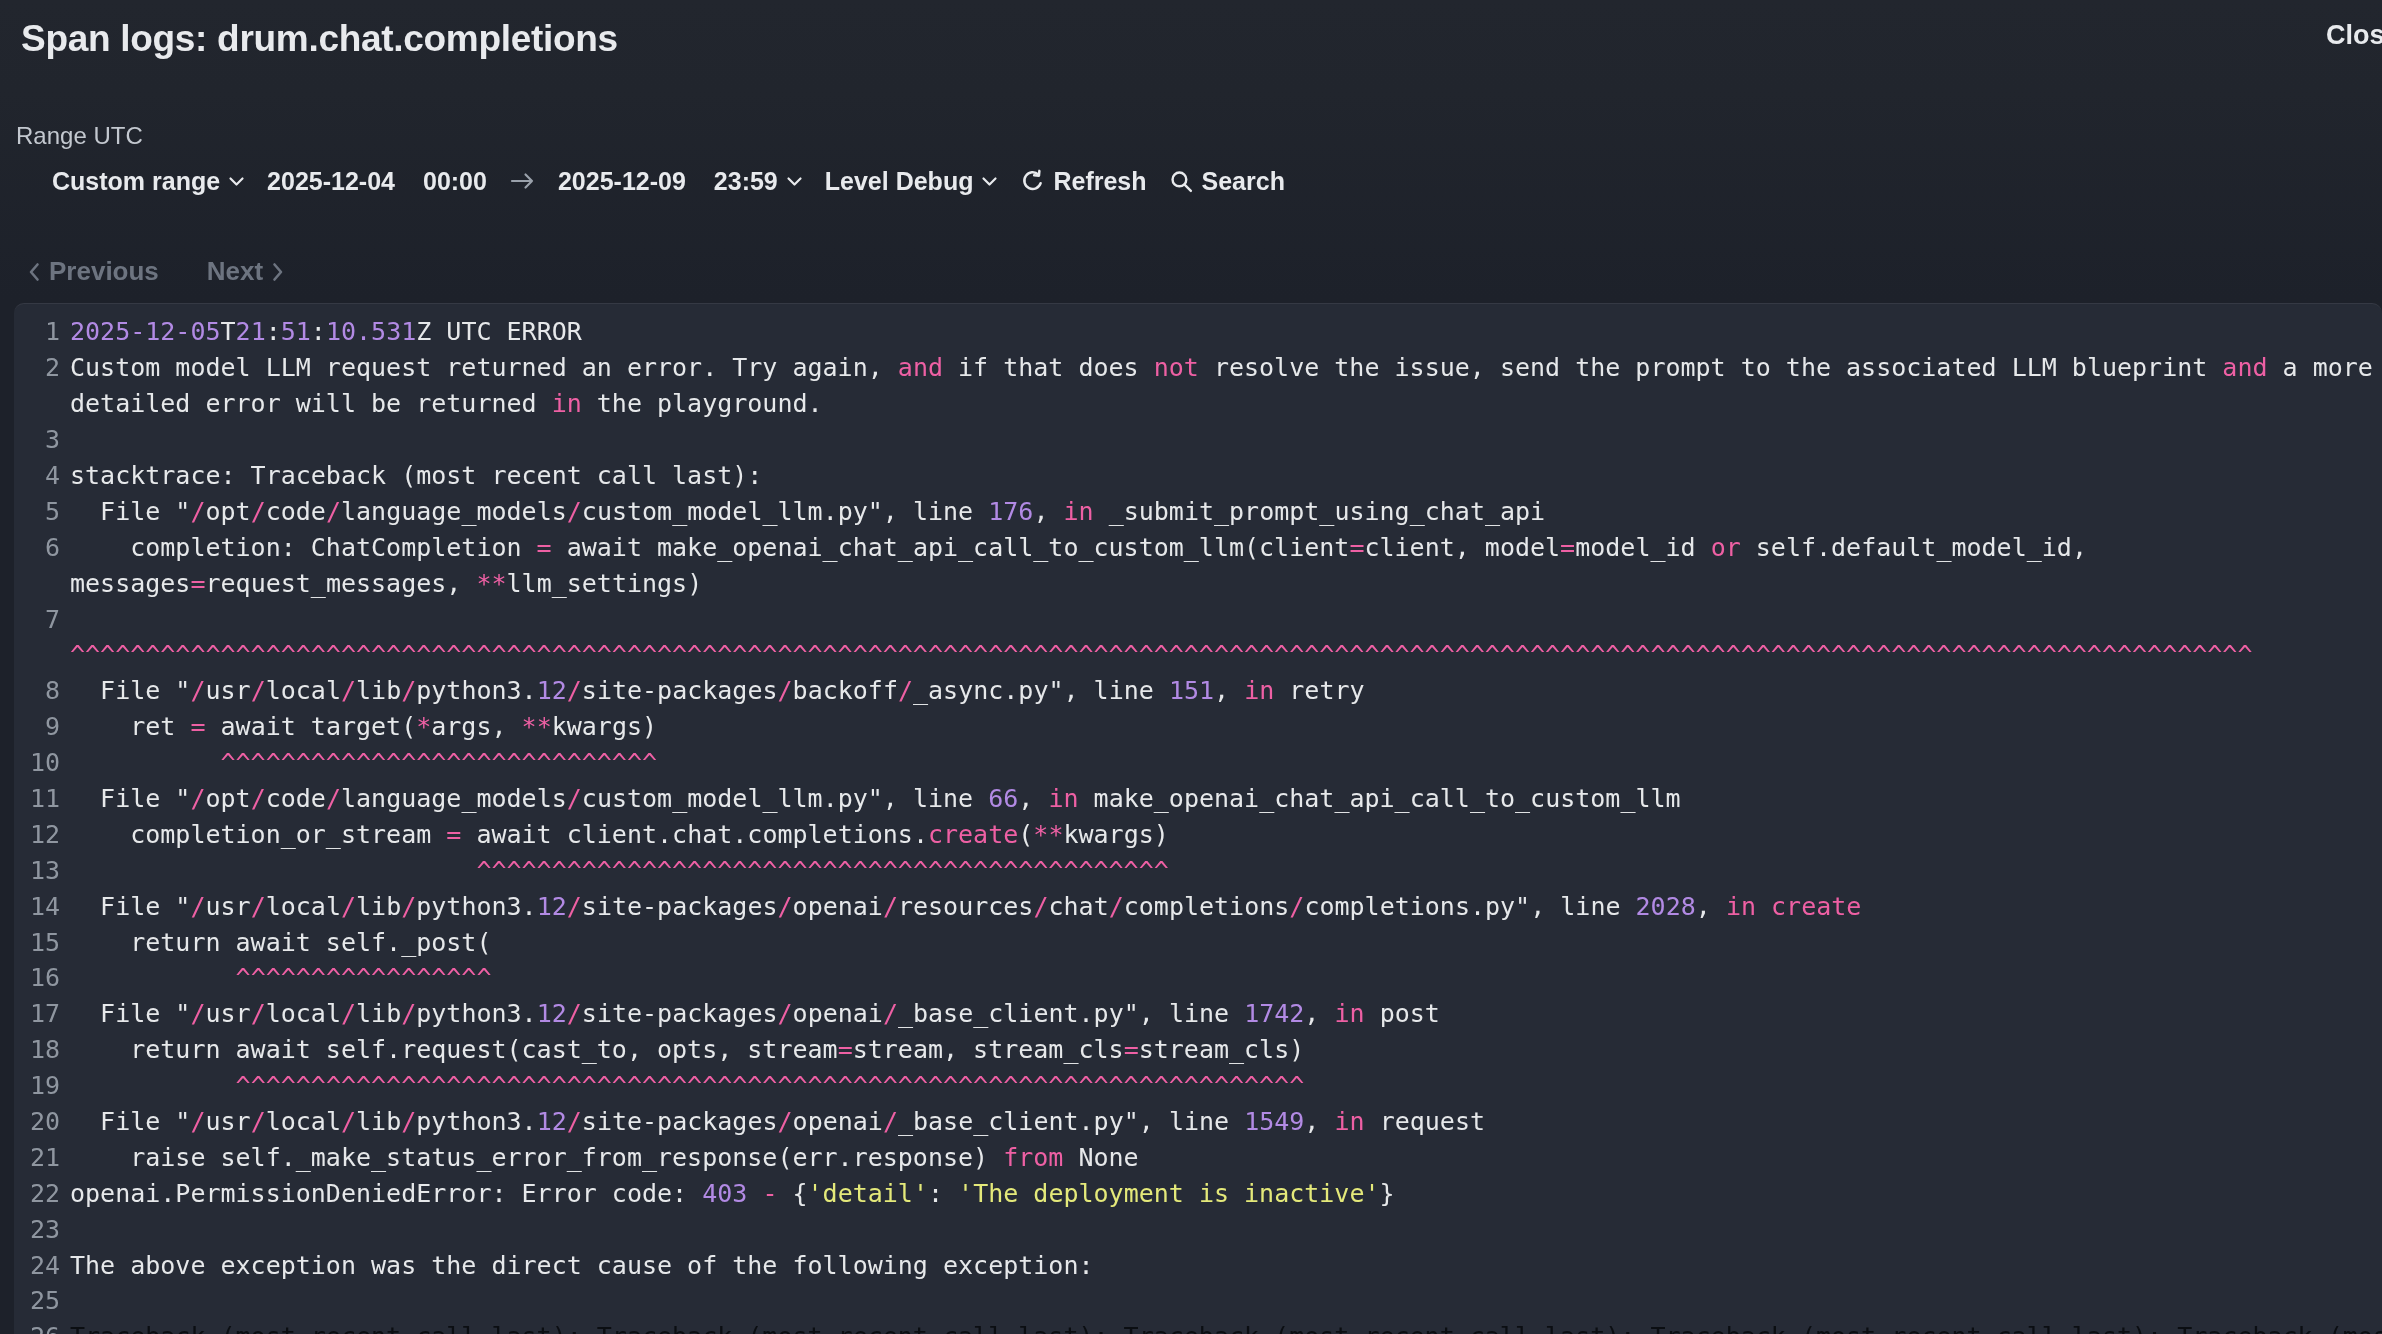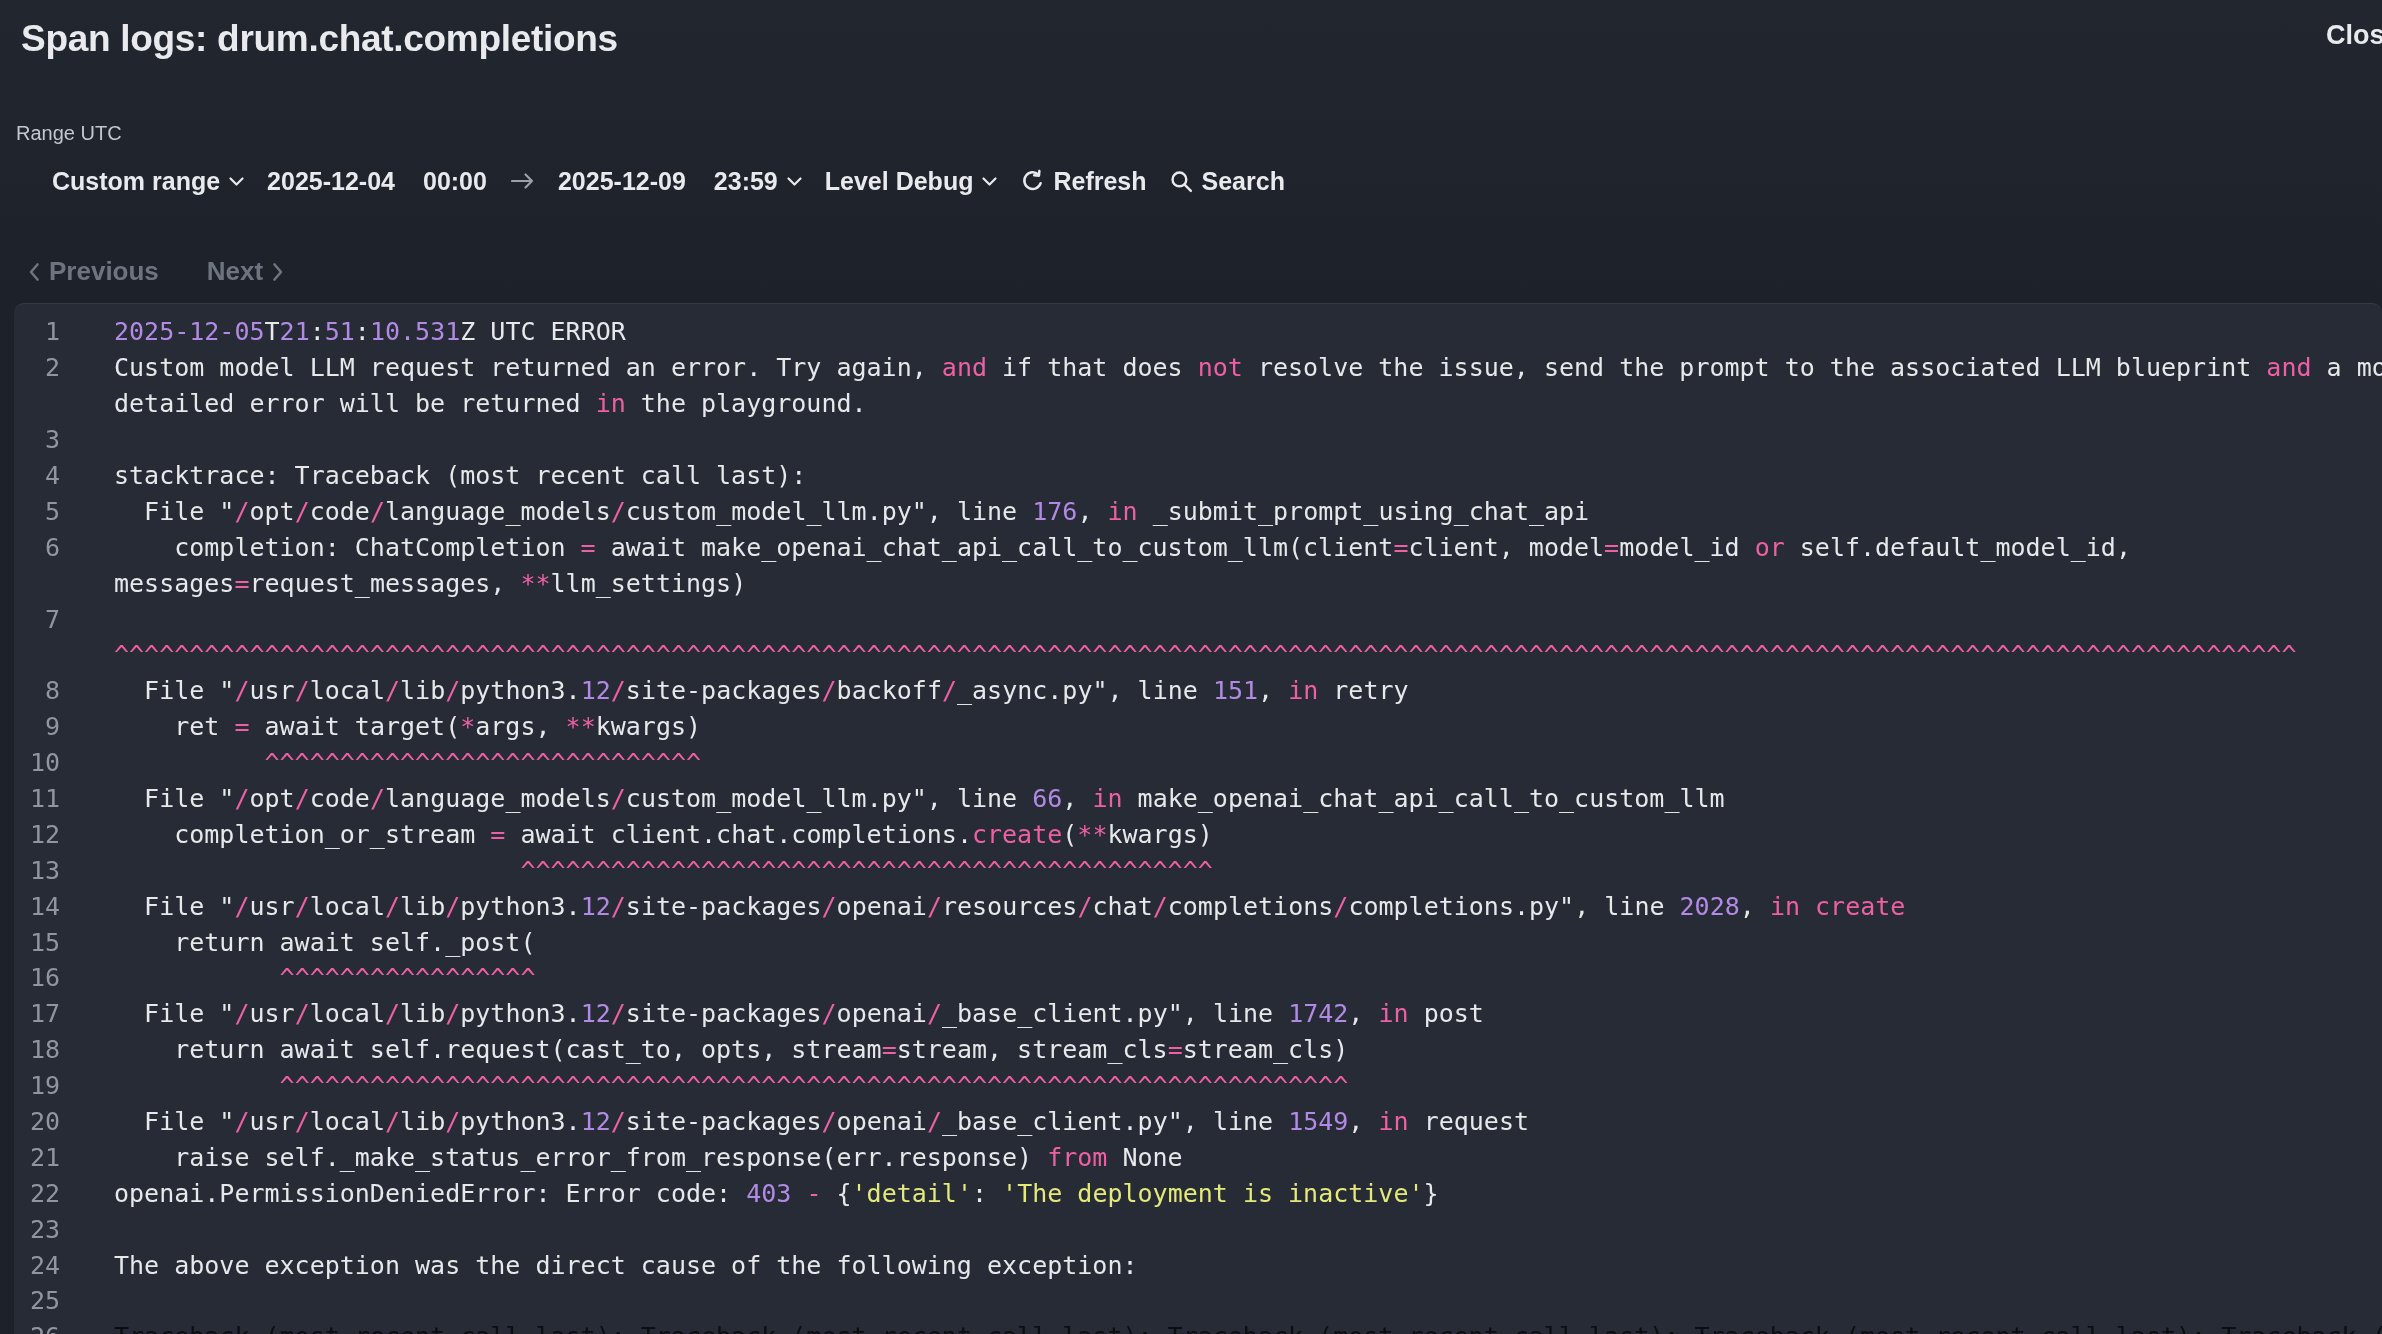--- a/index.html
+++ b/index.html
@@ -20,21 +20,21 @@
     font-size:37px; font-weight:700; letter-spacing:-0.3px; color:var(--ui);
   }
   .close-btn{
     position:absolute; left:2326px; top:20px;
     background:none;border:0;cursor:pointer;
     font-family:"Liberation Sans", sans-serif;
     font-size:27px; font-weight:700; color:var(--ui); white-space:nowrap;
   }
   .range-label{
     position:absolute; left:16px; top:122px;
-    font-size:20px; font-weight:400; color:var(--label);
+    font-size:24px; font-weight:400; color:var(--label);
   }
   .filter-row{
     position:absolute; left:16px; top:163px; height:36px;
     display:flex; align-items:center; gap:22px;
     font-size:25px; font-weight:700; color:var(--ui); white-space:nowrap;margin-left:36px;
   }
   .filter-row button{
     background:none;border:0;cursor:pointer;
     font:inherit;color:inherit;display:flex;align-items:center;gap:8px;
   }
@@ -59,21 +59,21 @@
     overflow:hidden;
   }
   .log-row{
     height:35.9px; display:flex; align-items:center;
     font-family:"DejaVu Sans Mono", monospace; font-size:25px;
   }
   .line-num{
     flex:none; width:46px; text-align:right; margin-right:10px;
     color:var(--num);
   }
-  .line-content{white-space:pre;margin-left:44px;}
+  .line-content{white-space:pre;}
   .tok-w{color:var(--w);}
   .tok-p{color:var(--p);}
   .tok-k{color:var(--k);}
   .tok-y{color:var(--y);}
   .tok-d{color:var(--d);}
 </style>
 </head>
 <body>
 
 <div class="title">Span logs: drum.chat.completions</div>

